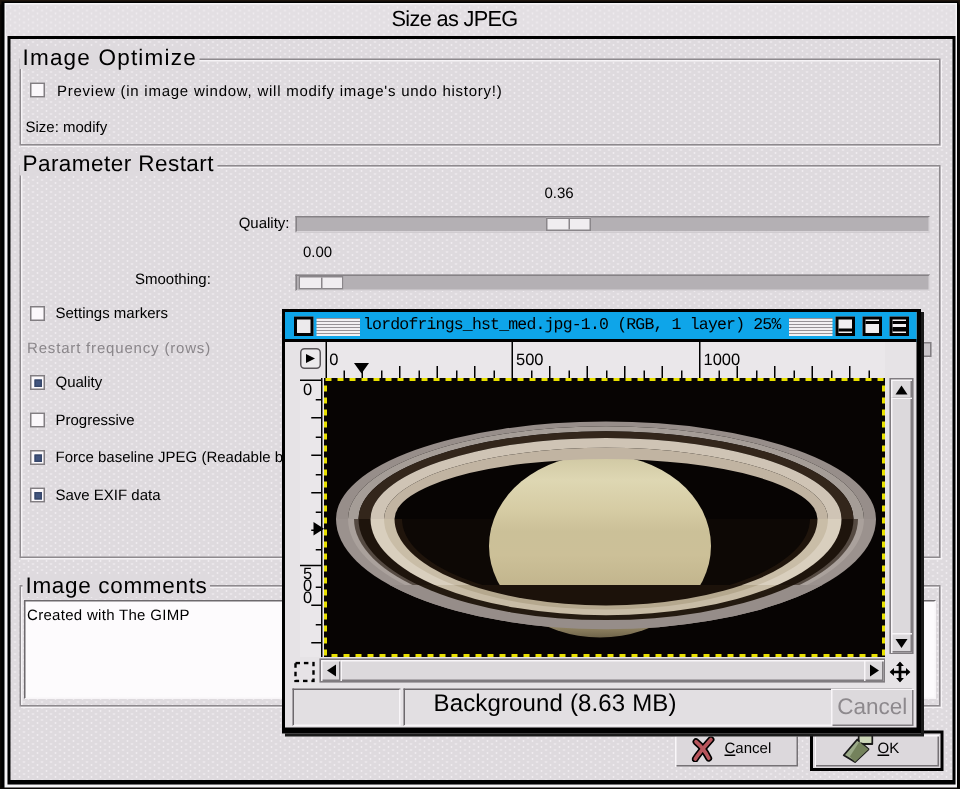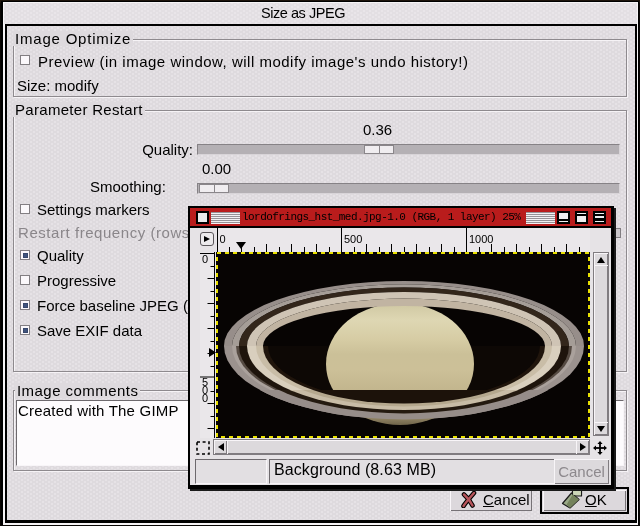--- a/index.html
+++ b/index.html
@@ -1,20 +1,20 @@
 <!DOCTYPE html>
 <html><head><meta charset="utf-8"><style>
 *{margin:0;padding:0;box-sizing:border-box}
 html,body{width:640px;height:526px}
 body{position:relative;background:#0a0705;font-family:"Liberation Sans",sans-serif;overflow:hidden;color:#000;-webkit-font-smoothing:antialiased;will-change:transform}
 .abs{position:absolute}
 .dots{background-color:#dedade;background-image:radial-gradient(circle,#efebef 0.6px,rgba(0,0,0,0) 0.8px),radial-gradient(circle,#efebef 0.6px,rgba(0,0,0,0) 0.8px);background-size:6px 4px,6px 4px;background-position:0 0,3px 2px}
 .gframe{position:absolute;border:1px solid #8e8a8e;box-shadow:inset 1px 1px 0 #f6f3f6, 1px 1px 0 #f6f3f6;z-index:2}
 .glabel{position:absolute;z-index:3;font-size:15px;line-height:15px;background:#dedade;padding:0 2px}
-.lbl{position:absolute;z-index:3;font-size:15px;line-height:15px;white-space:pre}
+.lbl{position:absolute;z-index:3;font-size:10px;line-height:15px;white-space:pre}
 .cb{position:absolute;z-index:3;width:10px;height:10px;border:1px solid #827e82;background:#fbf8fb}
 .cb.on div{position:absolute;left:1.5px;top:1.5px;width:5px;height:5px;background:#41547e;outline:1px solid #37476b;outline-offset:-1px}
 .trough{position:absolute;z-index:3;background:#b4b0b4;border:1px solid #868286;border-bottom-color:#d8d4d8;border-right-color:#d8d4d8}
 .thumb{position:absolute;top:0;height:100%;background:#f0edf0;border:1px solid #8a868a}
 .thumb i{position:absolute;left:50%;top:0;width:1px;height:100%;background:#8a868a}
 .btn{position:absolute;background:#dcd8dc;box-shadow:inset 1px 1px 0 #faf7fa, inset -1px -1px 0 #767276;z-index:3}
 .winbtn{position:absolute;top:3px;width:13px;height:13px;border:2px solid #000;background:#f0eef0}
 .winbtn b{position:absolute;left:0;right:0;height:2px;background:#000}
 .griplines{position:absolute;top:4px;height:12px;background:repeating-linear-gradient(180deg,#969296 0,#969296 1px,#f2f0f2 1px,#f2f0f2 2px)}
 .sunken{position:absolute;border:1px solid;border-color:#6d696d #f8f5f8 #f8f5f8 #6d696d;background:#e2dfe2}
@@ -92,21 +92,21 @@
 <svg class="abs" style="left:558px;top:487px;z-index:4" width="26" height="22" viewBox="0 0 26 22">
   <path d="M14.5 0 h9 v9 h-9 z" fill="#c2ccae" stroke="#1a1a1a" stroke-width="1.2" stroke-linejoin="round"></path>
   <path d="M4.5 16.5 L13.5 6 L21 12.5 L12 21 z" fill="#9aa987" stroke="#1a1a1a" stroke-width="1.2" stroke-linejoin="round"></path>
   <path d="M14.8 7.6 L21 12.5 L12 21 L8.6 17.4 z" fill="#74825c"></path>
   <path d="M15.2 1 h7.6 v7 h-7.6 z" fill="#ccd6b8"></path>
 </svg>
 <div class="lbl" style="left:585px;top:492px;z-index:4"><u>O</u>K</div>
 
 <div class="abs" style="left:188px;top:206px;width:426px;height:283px;background:#e6e3e6;border:2px solid #000;border-right-width:3px;border-bottom-width:4px;box-shadow:2px 2px 0 #1a1a1a;z-index:10">
 
-  <div class="abs" style="left:0;top:0;width:421px;height:20px;background:#b91c1c;border-bottom:2px solid #000">
+  <div class="abs" style="left:0;top:0;width:421px;height:20px;background:#0ea5e9;border-bottom:2px solid #000">
     <div class="abs" style="left:6px;top:3px;width:13px;height:13px;border:2px solid #000;background:#eceaec"></div>
     <div class="griplines" style="left:21px;width:29px"></div>
     <div class="abs" style="left:52px;top:3px;font-family:'Liberation Mono',monospace;font-size:11px;line-height:13px;letter-spacing:-0.55px;white-space:pre">lordofrings_hst_med.jpg-1.0 (RGB, 1 layer) 25%</div>
     <div class="griplines" style="left:336px;width:29px"></div>
     <div class="winbtn" style="left:367px">
         <b style="bottom:1px"></b>
       </div>
     <div class="winbtn" style="left:385px">
         <b style="top:1px"></b>
       </div>
@@ -234,15 +234,15 @@
 
   <svg class="abs" style="left:403px;top:233px" width="14" height="14" viewBox="0 0 14 14">
     <g stroke="#000" stroke-width="1.8">
         <line x1="7" y1="1.5" x2="7" y2="12.5"></line>
         <line x1="1.5" y1="7" x2="12.5" y2="7"></line>
       </g>
     <path d="M7 0 l2.6 3 h-5.2 z M7 14 l2.6 -3 h-5.2 z M0 7 l3 -2.6 v5.2 z M14 7 l-3 -2.6 v5.2 z" fill="#000"></path>
   </svg>
 
   <div class="sunken" style="left:5px;top:251px;width:72px;height:25px"></div>
-  <div class="sunken" style="left:79px;top:251px;width:339px;height:25px;font-size:16px;line-height:20px;padding-left:4px;letter-spacing:0.1px">Background (8.63 MB)</div>
+  <div class="sunken" style="left:79px;top:251px;width:339px;height:25px;font-size:16px;line-height:20px;padding-left:19px;letter-spacing:0.1px">Background (8.63 MB)</div>
   <div class="sbbtn" style="left:364px;top:251px;width:55px;height:25px;font-size:15px;color:#8d898d">Cancel</div>
 </div>
 
 </body></html>

